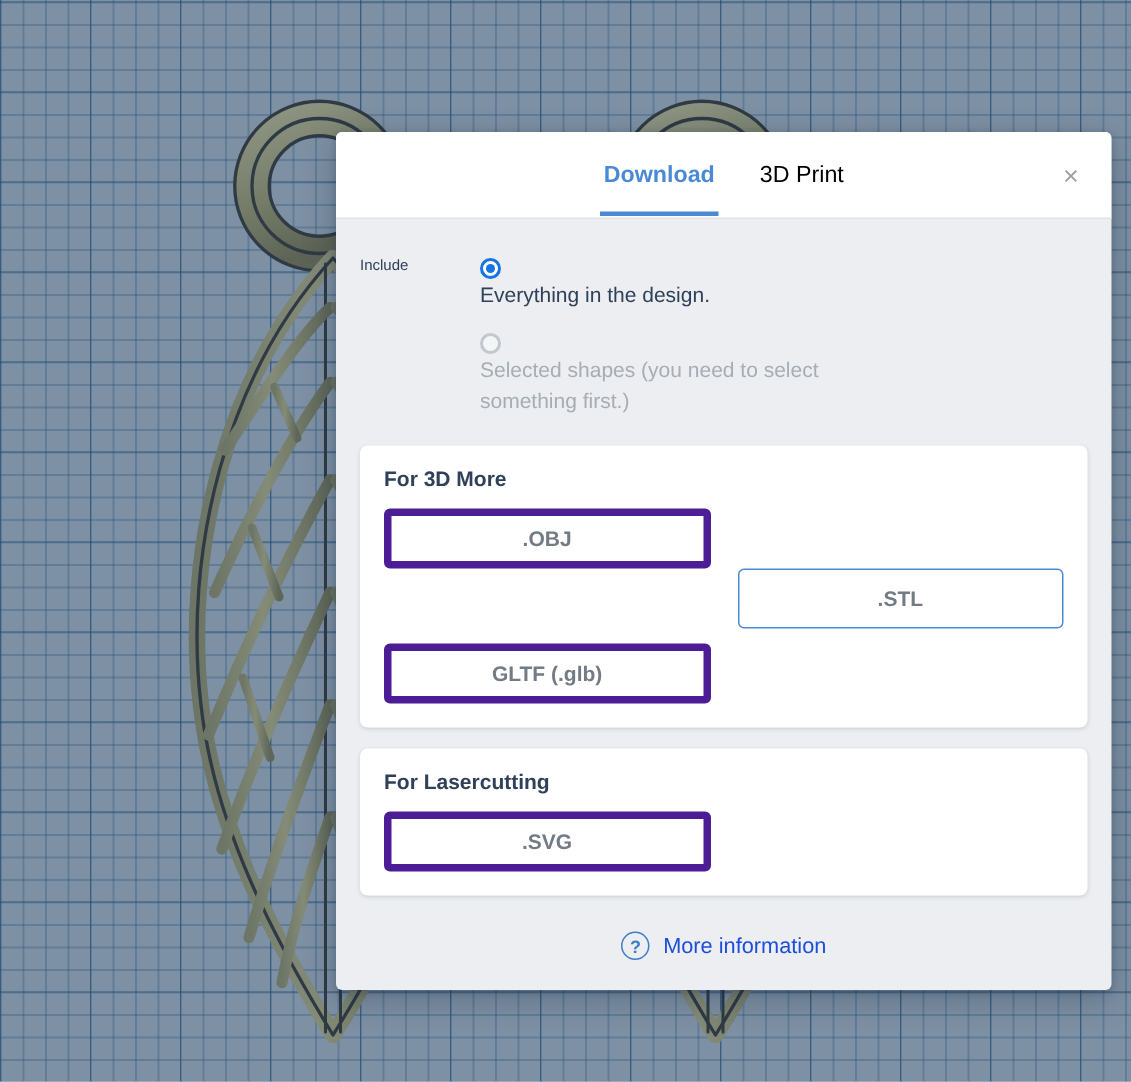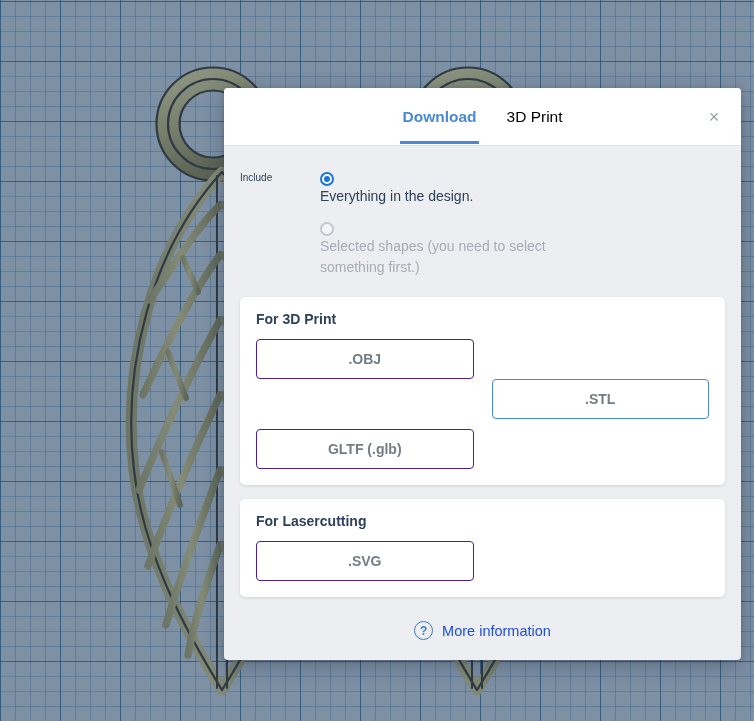--- a/index.html
+++ b/index.html
@@ -182,21 +182,21 @@
   .btn-grid {
     display: grid;
     grid-template-columns: 1fr 1fr;
     gap: 10px 18px;
   }
   .btn-grid.single {
     grid-template-columns: 1fr 1fr;
   }
   .fmt-btn {
     height: 40px;
-    border: 1px solid #4c1d95;
+    border: 5px solid #4c1d95;
     border-radius: 4px;
     background: #fff;
     color: #737b85;
     font-size: 14px;
     font-weight: 600;
     display: flex;
     align-items: center;
     justify-content: center;
     cursor: pointer;
     font-family: "Liberation Sans", sans-serif;
@@ -352,21 +352,21 @@
 
         <label class="radio-item disabled">
           <span class="radio-dot off"></span>
           <span class="radio-text muted">Selected shapes (you need to select something first.)</span>
         </label>
 
       </div>
     </div>
 
     <div class="card">
-      <div class="card-title">For 3D Print</div>
+      <div class="card-title">For 3D More</div>
       <div class="btn-grid">
         <button class="fmt-btn">.OBJ</button>
         <button class="fmt-btn highlight">.STL</button>
         <button class="fmt-btn">GLTF (.glb)</button>
       </div>
     </div>
 
     <div class="card">
       <div class="card-title">For Lasercutting</div>
       <div class="btn-grid single">

